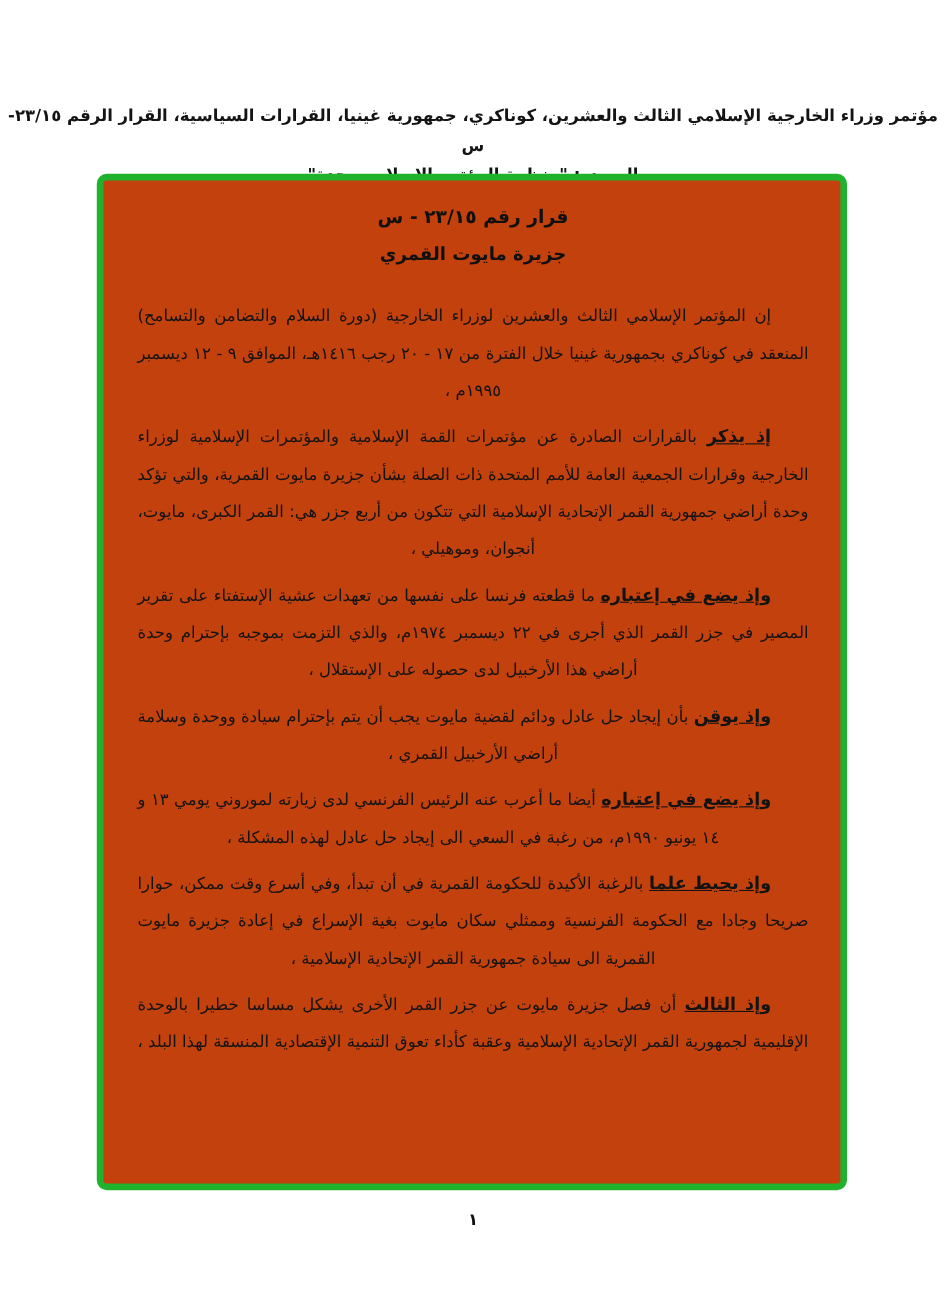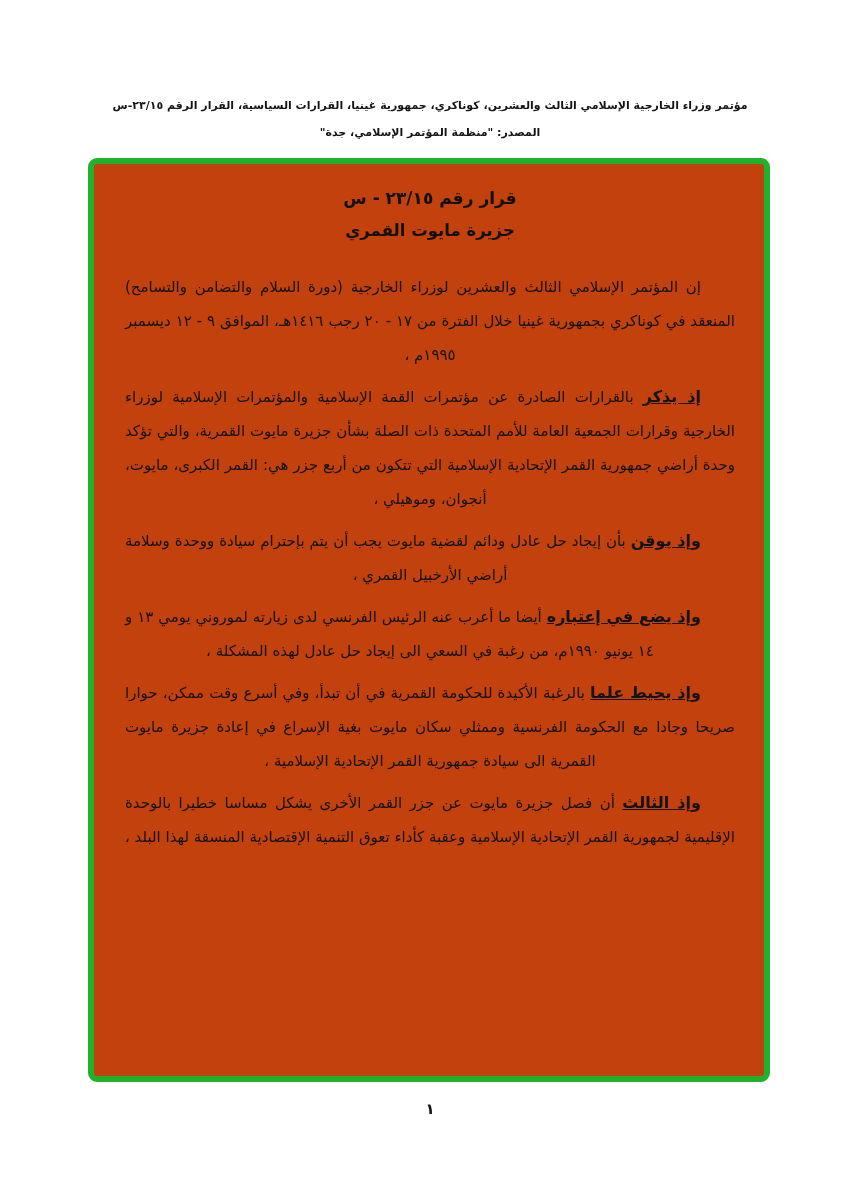--- a/index.html
+++ b/index.html
@@ -12,21 +12,21 @@
     color: #111111;
     overflow: hidden;
   }
   .scan-header {
     position: absolute;
     top: 92px;
     left: 0;
     right: 0;
     text-align: center;
     direction: rtl;
-    font-size: 11px;
+    font-size: 15px;
     font-weight: 700;
     line-height: 27px;
     color: #141414;
   }
   .doc-frame {
     position: absolute;
     left: 88px;
     top: 158px;
     width: 682px;
     height: 924px;
@@ -88,20 +88,23 @@
 
       <div class="doc-body" id="paragraphs">
   <p class="para">
     <span class="body-text">إن المؤتمر الإسلامي الثالث والعشرين لوزراء الخارجية (دورة السلام والتضامن والتسامح) المنعقد في كوناكري بجمهورية غينيا خلال الفترة من ١٧ - ٢٠ رجب ١٤١٦هـ، الموافق ٩ - ١٢ ديسمبر ١٩٩٥م ،</span>
   </p>
 
   <p class="para">
     <span class="lead">إذ يذكر</span><span class="body-text"> بالقرارات الصادرة عن مؤتمرات القمة الإسلامية والمؤتمرات الإسلامية لوزراء الخارجية وقرارات الجمعية العامة للأمم المتحدة ذات الصلة بشأن جزيرة مايوت القمرية، والتي تؤكد وحدة أراضي جمهورية القمر الإتحادية الإسلامية التي تتكون من أربع جزر هي: القمر الكبرى، مايوت، أنجوان، وموهيلي ،</span>
   </p>
 
+  <p class="para">
+    <span class="lead">وإذ يضع في إعتباره</span><span class="body-text"> ما قطعته فرنسا على نفسها من تعهدات عشية الإستفتاء على تقرير المصير في جزر القمر الذي أجرى في ٢٢ ديسمبر ١٩٧٤م، والذي التزمت بموجبه بإحترام وحدة أراضي هذا الأرخبيل لدى حصوله على الإستقلال ،</span>
+  </p>
 
   <p class="para">
     <span class="lead">وإذ يوقن</span><span class="body-text"> بأن إيجاد حل عادل ودائم لقضية مايوت يجب أن يتم بإحترام سيادة ووحدة وسلامة أراضي الأرخبيل القمري ،</span>
   </p>
 
   <p class="para">
     <span class="lead">وإذ يضع في إعتباره</span><span class="body-text"> أيضا ما أعرب عنه الرئيس الفرنسي لدى زيارته لموروني يومي ١٣ و ١٤ يونيو ١٩٩٠م، من رغبة في السعي الى إيجاد حل عادل لهذه المشكلة ،</span>
   </p>
 
   <p class="para">

